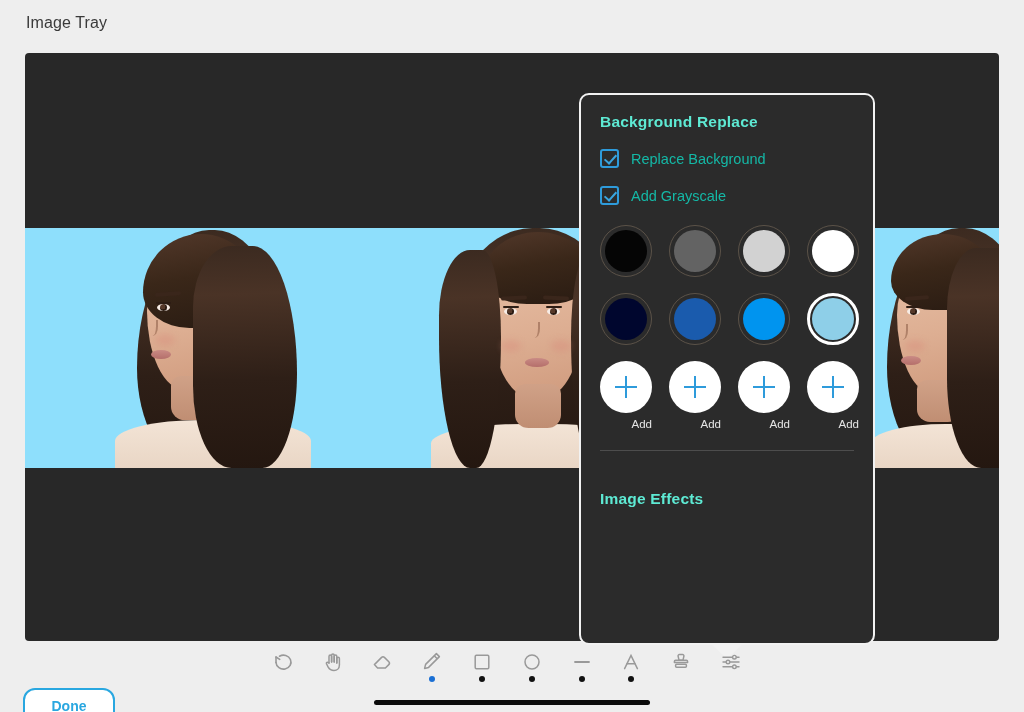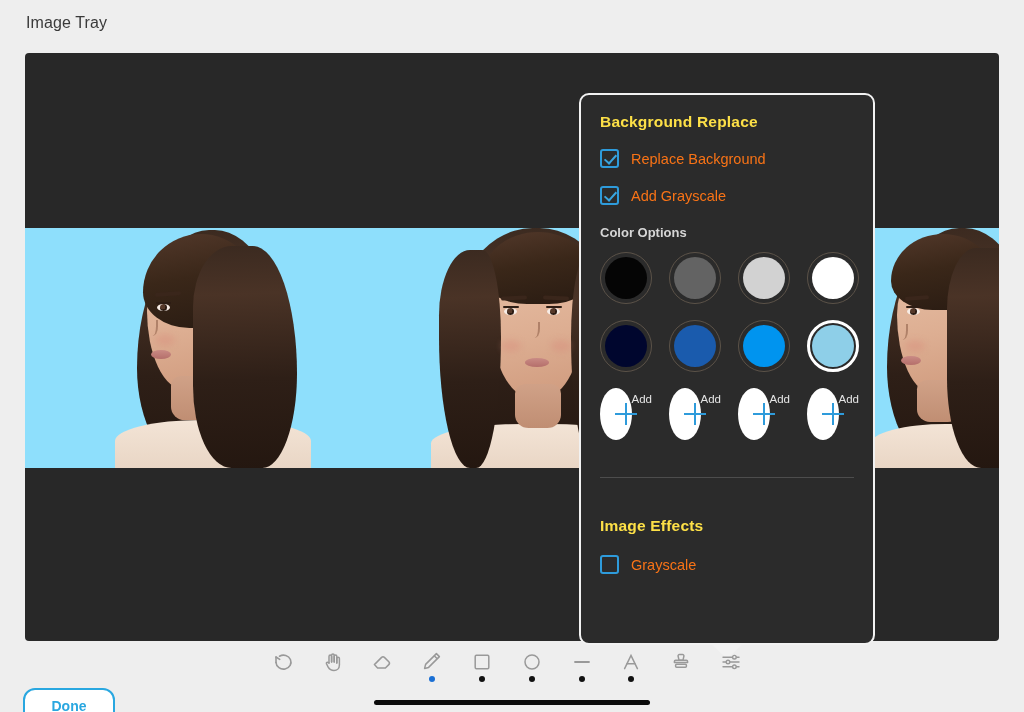--- a/index.html
+++ b/index.html
@@ -93,39 +93,39 @@
     color: #e9e9e9;
   }
   .panel-pointer {
     position: absolute; left: 710px; top: 643px;
     width: 0; height: 0;
     border-left: 17px solid transparent;
     border-right: 17px solid transparent;
     border-top: 16px solid #f2f2f2;
   }
   .panel-title {
-    font-size: 15.5px; font-weight: bold; color: #fde047;
+    font-size: 15.5px; font-weight: bold; color: #5eead4;
     margin-bottom: 18px; letter-spacing: .2px;
   }
   .check-row {
     display: flex; align-items: center; gap: 12px;
     margin-bottom: 18px; cursor: pointer;
   }
   .cb {
     width: 19px; height: 19px; border: 2px solid #2e9bdb;
     border-radius: 3px; background: transparent;
     position: relative; flex: 0 0 auto;
   }
   .cb.checked::after {
     content: ""; position: absolute;
     left: 5px; top: 1px; width: 5px; height: 10px;
     border: solid #3aa6e0; border-width: 0 2px 2px 0;
     transform: rotate(42deg);
   }
-  .check-label { font-size: 14.5px; color: #f97316; }
+  .check-label { font-size: 14.5px; color: #14b8a6; }
 
   .section-label {
     font-size: 13px; font-weight: bold; color: #d6d6d6;
     margin: 6px 0 12px 0;
   }
   .swatch-row { display: flex; gap: 17px; margin-bottom: 16px; }
   .swatch {
     width: 52px; height: 52px; border-radius: 50%;
     border: 1px solid #5b5248;
     position: relative; cursor: pointer; flex: 0 0 auto;
@@ -135,22 +135,22 @@
     width: 42px; height: 42px; border-radius: 50%;
   }
   .swatch.selected {
     border: 3px solid #ffffff;
     box-shadow: 0 0 0 1px #2b2b2b inset;
   }
   .swatch.selected .fill { left: 2px; top: 2px; width: 42px; height: 42px; }
 
   .custom-row { display: flex; gap: 17px; }
   .custom-item {
-    width: 52px; height: 70px; display: flex; flex-direction: row;
-    align-items: flex-start; cursor: pointer; flex: 0 0 auto;
+    width: 52px; height: 70px; display: flex; flex-direction: column;
+    align-items: flex-end; cursor: pointer; flex: 0 0 auto;
   }
   .custom-circle {
     width: 52px; height: 52px; border-radius: 50%;
     background: #ffffff; position: relative;
   }
   .custom-circle::before, .custom-circle::after {
     content: ""; position: absolute; background: #2e9bdb;
   }
   .custom-circle::before { left: 15px; top: 25px; width: 22px; height: 2px; }
   .custom-circle::after  { left: 25px; top: 15px; width: 2px; height: 22px; }
@@ -266,21 +266,20 @@
     <div class="check-row">
       <div class="cb checked"></div>
       <div class="check-label">Replace Background</div>
     </div>
 
     <div class="check-row" style="margin-bottom:20px;">
       <div class="cb checked"></div>
       <div class="check-label">Add Grayscale</div>
     </div>
 
-    <div class="section-label">Color Options</div>
 
     <div class="swatch-row">
       <div class="swatch">
         <div class="fill" style="background:#050505;"></div>
       </div>
       <div class="swatch">
         <div class="fill" style="background:#636363;"></div>
       </div>
       <div class="swatch">
         <div class="fill" style="background:#d2d2d2;"></div>
@@ -322,24 +321,20 @@
       <div class="custom-item">
         <div class="custom-circle"></div>
         <div class="custom-add-label">Add</div>
       </div>
     </div>
 
     <div class="divider"></div>
 
     <div class="panel-title" style="margin-bottom:20px;margin-top:39px;">Image Effects</div>
 
-    <div class="check-row">
-      <div class="cb"></div>
-      <div class="check-label">Grayscale</div>
-    </div>
 
 
   </div>
   <div class="panel-pointer"></div>
 
   <div class="bottom-bar">
 
     <div class="btn btn-done">Done</div>
 
     <div class="tools">

